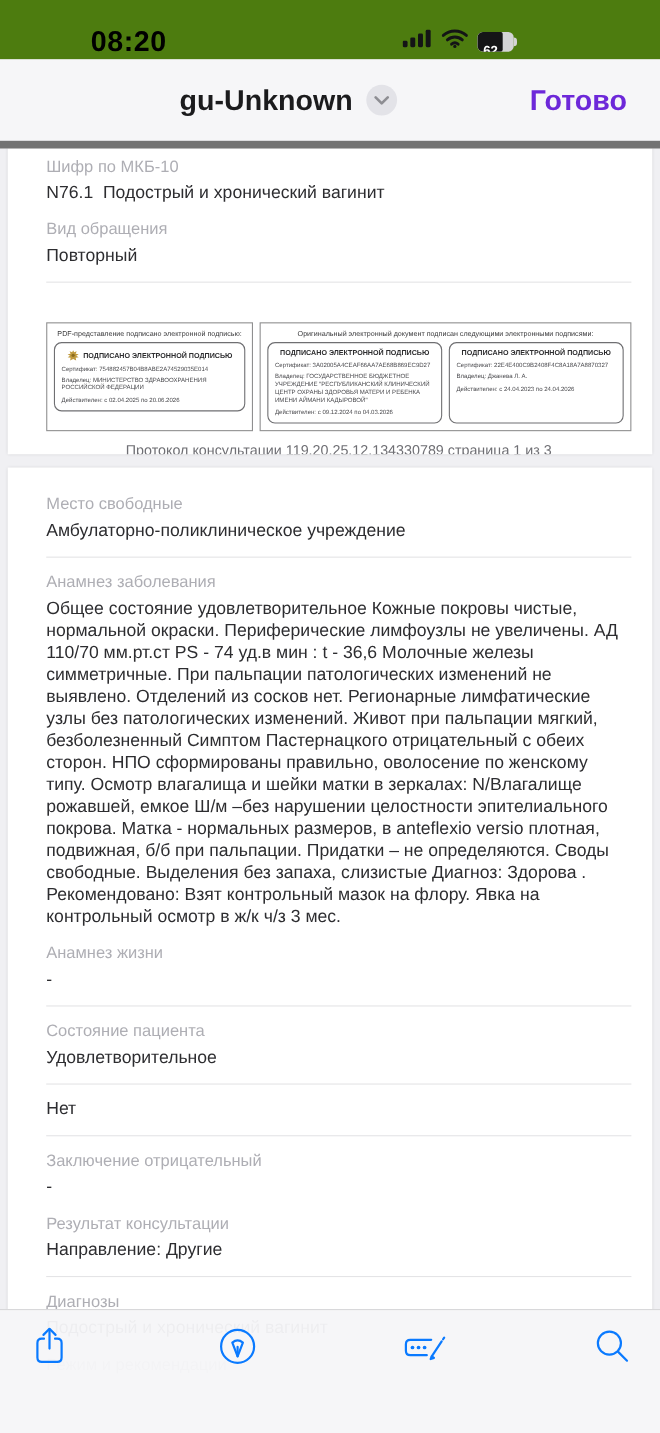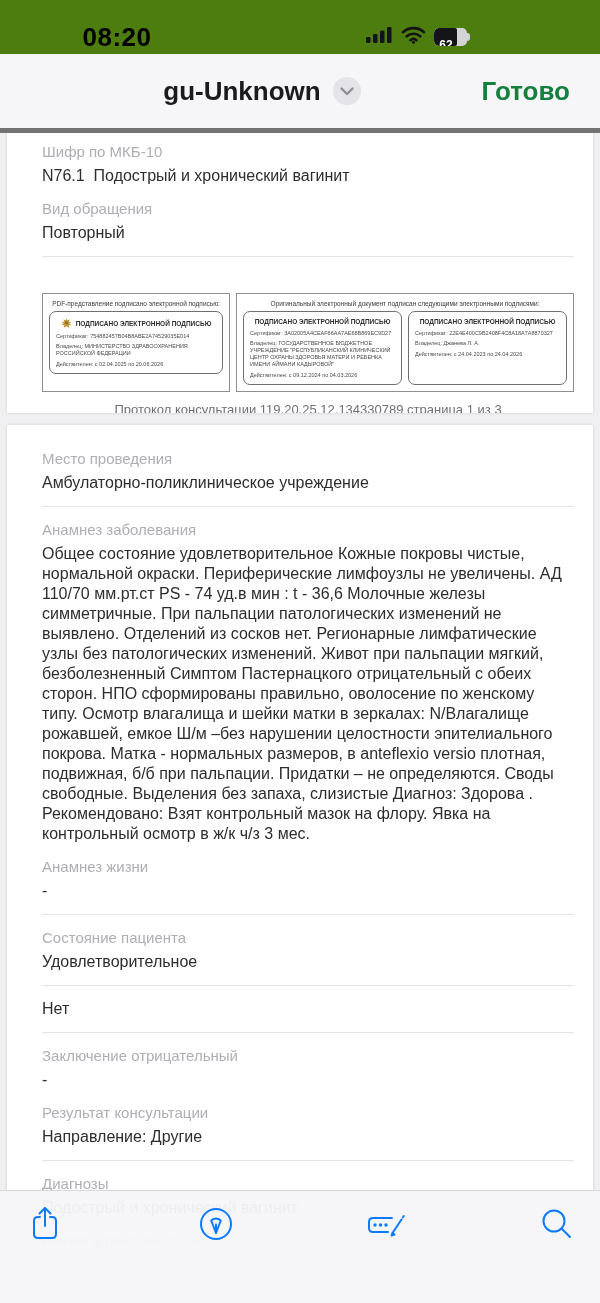--- a/index.html
+++ b/index.html
@@ -12,28 +12,28 @@
                font-size:26px;font-weight:700;color:#000;letter-spacing:.5px;}
   .status-icons{position:absolute;right:130px;top:26px;display:flex;align-items:center;gap:8px;}
   .battery{position:relative;width:36px;height:18px;}
   .battery-body{position:absolute;left:0;top:0;width:33px;height:18px;border-radius:5px;background:#d4d4d6;overflow:hidden;}
   .battery-fill{position:absolute;left:0;top:0;height:100%;background:#151517;border-radius:5px 2px 2px 5px;}
   .battery-label{position:absolute;left:0;top:0;width:24px;height:34px;display:flex;align-items:center;justify-content:center;
                  color:#fff;font-size:12px;font-weight:700;}
   .battery-nub{position:absolute;right:0;top:5px;width:3px;height:8px;border-radius:0 3px 3px 0;background:#d4d4d6;}
   
   .nav-bar{position:absolute;top:54px;left:0;width:600px;height:74px;background:#f6f6f8;z-index:30;
-           border-bottom:5px solid #737373;}
+           border-bottom:7px solid #737373;}
   .nav-title-group{position:absolute;left:0;right:0;top:0;height:74px;display:flex;align-items:center;
                    justify-content:center;gap:12px;transform:translateX(-38px);}
   .nav-title{font-size:26px;font-weight:700;color:#1b1b1d;}
   .nav-chevron-btn{width:28px;height:28px;border-radius:50%;background:#e3e3e8;display:flex;
                    align-items:center;justify-content:center;cursor:pointer;}
   .nav-done{position:absolute;right:30px;top:0;height:74px;display:flex;align-items:center;
-            font-size:26px;font-weight:600;color:#15803d;cursor:pointer;}
+            font-size:26px;font-weight:600;color:#6d28d9;cursor:pointer;}
   
   .doc-area{position:absolute;top:128px;left:0;width:600px;height:1175px;background:#f0f0f3;}
   .page{position:absolute;left:7px;width:586px;background:#fff;
         box-shadow:0 0 3px rgba(0,0,0,.14);box-sizing:border-box;padding:16px 19px 0 35px;}
   .page-1{top:0;height:285px;overflow:hidden;padding-top:14px;}
   .page-2{top:297px;height:878px;overflow:hidden;padding-top:24px;}
   .field{margin-top:13px;}
   .field:first-child{margin-top:0;}
   .field-label{font-size:15px;line-height:19px;color:#aeaeb4;}
   .field-value{margin-top:5px;font-size:16px;line-height:20px;color:#2d2d30;}
@@ -153,21 +153,21 @@
           </div>
         </div>
       </div>
     </div>
 
     <div class="page-caption">Протокол консультации 119.20.25.12.134330789 страница 1 из 3</div>
   </div>
 
   <div class="page page-2">
     <div class="field">
-      <div class="field-label">Место проведения</div>
+      <div class="field-label">Место свободные</div>
       <div class="field-value">Амбулаторно-поликлиническое учреждение</div>
     </div>
     <div class="divider"></div>
 
     <div class="field">
       <div class="field-label">Анамнез заболевания</div>
       <div class="field-value">Общее состояние удовлетворительное Кожные покровы чистые, нормальной окраски. Периферические лимфоузлы не увеличены. АД 110/70 мм.рт.ст PS - 74 уд.в мин : t - 36,6 Молочные железы симметричные. При пальпации патологических изменений не выявлено. Отделений из сосков нет. Регионарные лимфатические узлы без патологических изменений. Живот при пальпации мягкий, безболезненный Симптом Пастернацкого отрицательный с обеих сторон. НПО сформированы правильно, оволосение по женскому типу. Осмотр влагалища и шейки матки в зеркалах: N/Влагалище рожавшей, емкое Ш/м –без нарушении целостности эпителиального покрова. Матка - нормальных размеров, в anteflexio versio плотная, подвижная, б/б при пальпации. Придатки – не определяются. Своды свободные. Выделения без запаха, слизистые Диагноз: Здорова . Рекомендовано: Взят контрольный мазок на флору. Явка на контрольный осмотр в ж/к ч/з 3 мес.</div>
     </div>
 
     <div class="field">

